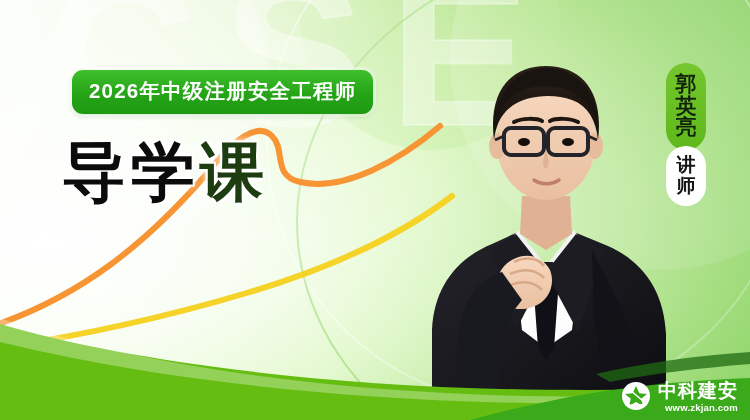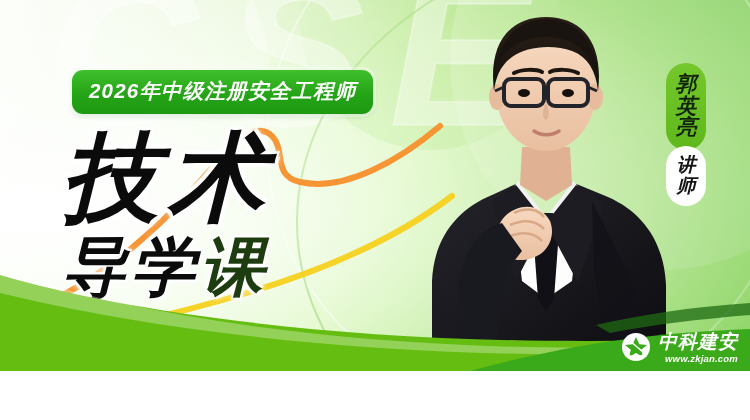--- a/index.html
+++ b/index.html
@@ -1,22 +1,21 @@
 <!DOCTYPE html>
 <html><head>
 <meta charset="utf-8">
 <style>
   html,body{margin:0;padding:0;background:#fff;}
   body{font-family:"Liberation Sans","DejaVu Sans",sans-serif;}
 
   .stage{
     position:relative;
-    width:750px;height:371px;
+    width:750px;height:420px;
     overflow:hidden;
-    font-style:italic;
   }
 
   
   .bg-base{
     position:absolute;inset:0;
     background:
       radial-gradient(120% 95% at 6% 58%, #ffffff 0%, #f3fdea 26%, #e4f9cf 46%, #cdeeab 66%, #a9e07f 84%, #8ed267 100%);
   }
   .bg-tint{
     position:absolute;inset:0;
@@ -168,21 +167,20 @@
   <div class="bg-tint"></div>
 
   <svg class="swoosh" viewBox="0 0 750 420">
     <path d="M -20,330 C 80,300 150,240 210,170 C 235,138 258,122 272,136 C 286,150 272,176 300,182 C 345,192 400,160 440,126" fill="none" stroke="#f79433" stroke-width="6" stroke-linecap="round"></path>
     <path d="M -30,352 C 60,340 150,322 250,292 C 330,268 400,236 452,196" fill="none" stroke="#f5d11e" stroke-width="6" stroke-linecap="round" opacity="0.95"></path>
   </svg>
 
   <div class="badge">2026年中级注册安全工程师</div>
 
   <div class="title-wrap">
-    <div class="title-1">技术</div>
     <div class="title-2"><span>导学</span><span class="accent">课</span></div>
   </div>
 
   <svg class="person" viewBox="0 0 300 420">
     <defs>
       <linearGradient id="suit" x1="0" y1="0" x2="1" y2="1">
         <stop offset="0%" stop-color="#23232a"></stop>
         <stop offset="55%" stop-color="#17171c"></stop>
         <stop offset="100%" stop-color="#0c0c10"></stop>
       </linearGradient>

